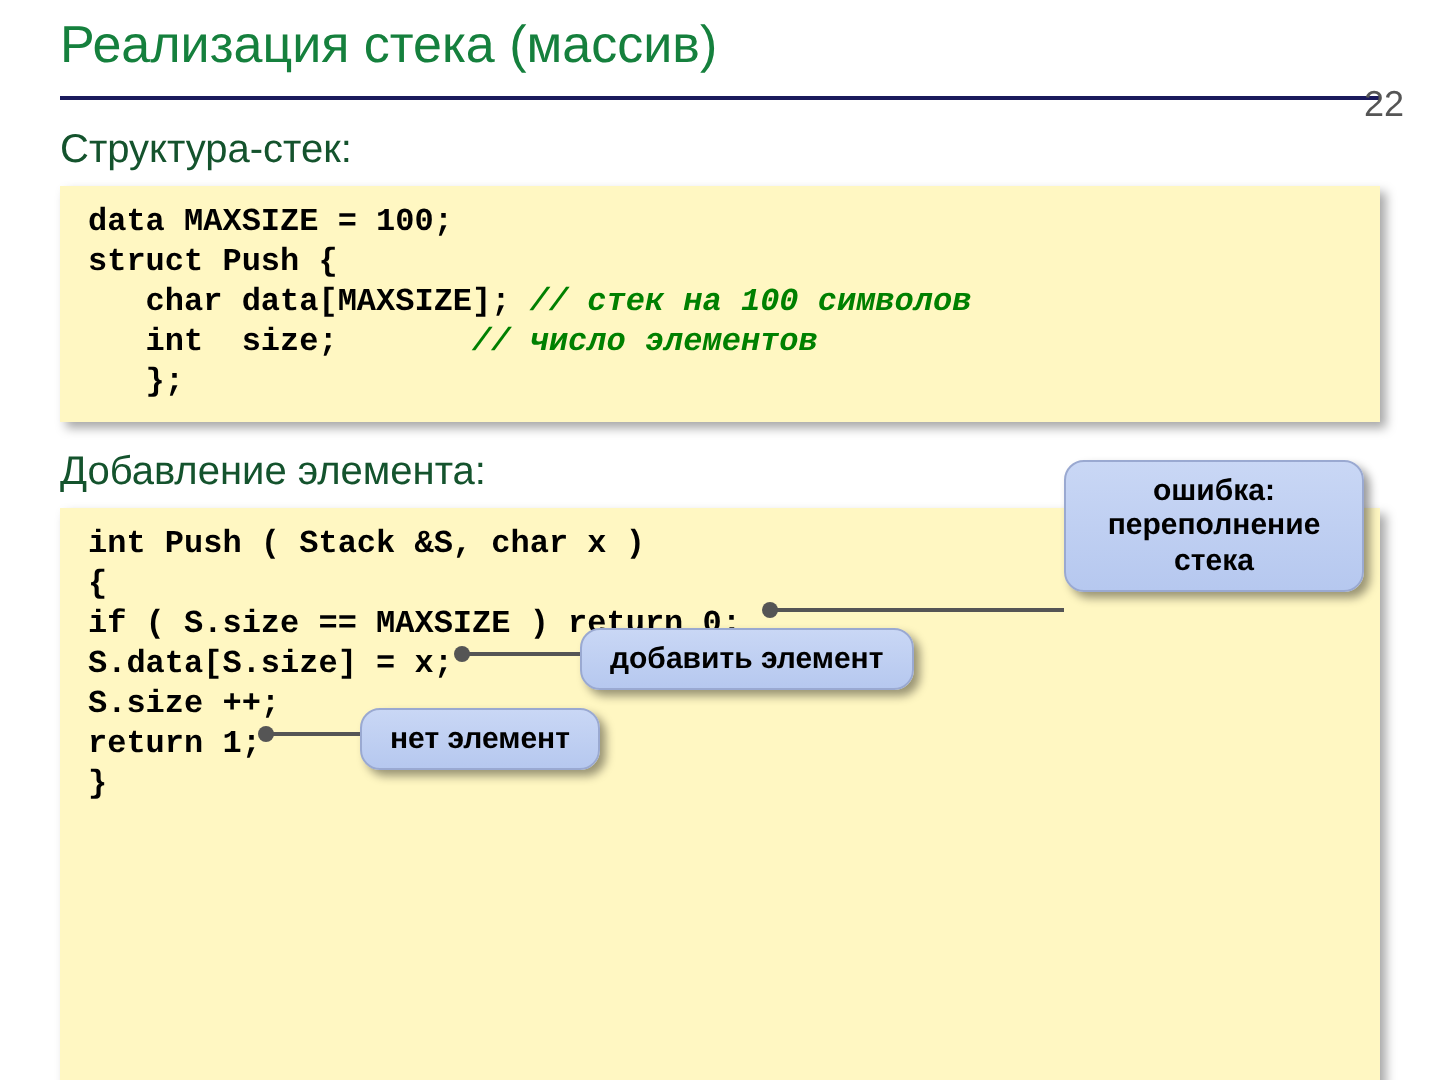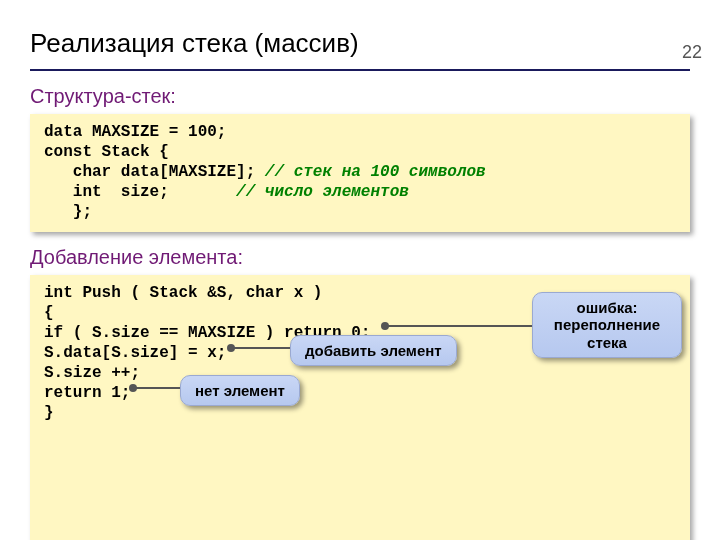--- a/index.html
+++ b/index.html
@@ -15,30 +15,30 @@
   .page-number {
     position: absolute;
     top: 6px;
     right: 18px;
     font-size: 18px;
     color: #555;
     margin-top: 36px;
   }
   .title {
     font-size: 26px;
-    color: #000000;
-    padding: 28px 0 6px 30px;
+    color: #15803d;
+    padding: 7px 0 6px 30px;
   }
   .title-underline {
     height: 2px;
     background: #1a1a5c;
     margin: 4px 30px 10px 30px;
   }
   .section-label {
-    color: #701a75;
+    color: #14532d;
     font-size: 20px;
     padding: 4px 0 4px 30px;
   }
   .codebox {
     background: #fff7c2;
     margin: 2px 30px 10px 30px;
     padding: 8px 14px 10px 14px;
     font-family: "Courier New", monospace;
     font-size: 16px;
     font-weight: bold;
@@ -84,35 +84,35 @@
 <body>
 
 <div class="page-number">22</div>
 
 <div class="title">Реализация стека (массив)</div>
 <div class="title-underline"></div>
 
 <div class="section-label">Структура-стек:</div>
 
 <div class="codebox"><span>data MAXSIZE = 100;</span>
-<span>const Stack {</span>
+<span>struct Push {</span>
 <span>   char data[MAXSIZE]; </span><span class="comment">// стек на 100 символов</span>
 <span>   int  size;       </span><span class="comment">// число элементов</span>
 <span>   };</span></div>
 
 <div class="section-label">Добавление элемента:</div>
 
 <div class="codebox" style="padding-bottom:14px;"><span>int Push ( Stack &amp;S, char x )</span>
 <span>{</span>
 <span>if ( S.size == MAXSIZE ) return 0;</span>
 <span>S.data[S.size] = x;</span>
 <span>S.size ++;</span>
 <span>return 1;</span>
 <span>}</span>
-  <div class="callout" style="top:-24px; right:8px; width:120px;margin-top:41px;">ошибка: переполнение стека</div>
+  <div class="callout" style="top:-24px; right:8px; width:120px;">ошибка: переполнение стека</div>
   <div class="connector" style="top:50px; left:352px; width:150px;"></div>
 
   <div class="callout" style="top:60px; left:260px;">добавить элемент</div>
   <div class="connector" style="top:72px; left:198px; width:62px;"></div>
 
   <div class="callout" style="top:100px; left:150px;">нет элемент</div>
   <div class="connector" style="top:112px; left:100px; width:50px;"></div>
 </div>
 
 </body></html>

